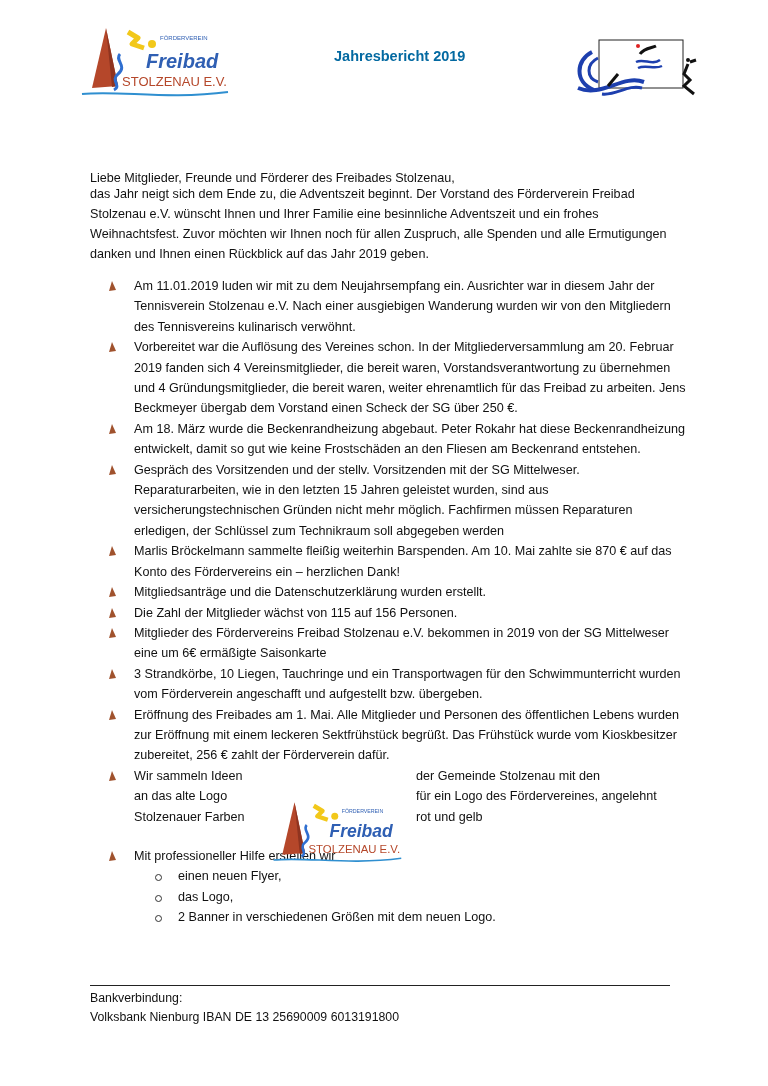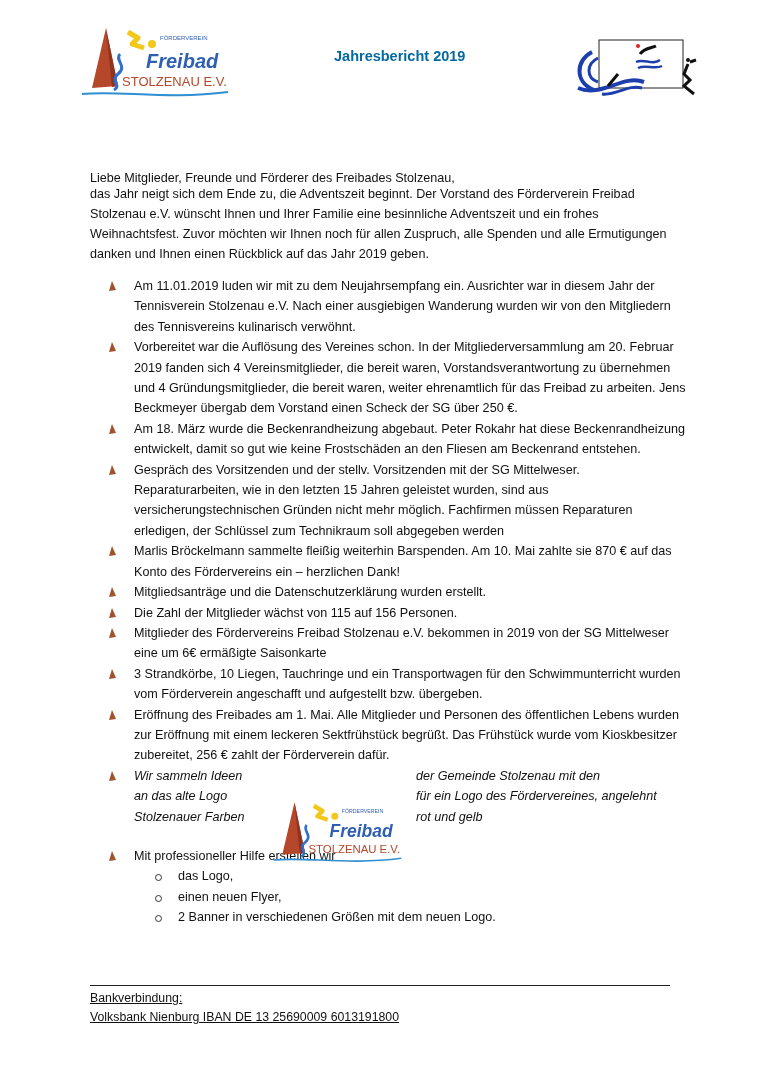--- a/index.html
+++ b/index.html
@@ -20,36 +20,36 @@
     .para { position: absolute; left: 90px; width: 600px; line-height: 20px; }
     .greeting { top: 150px; margin-top: 18px; }
     .intro { top: 184px; width: 590px; }
 
     .bullets { position: absolute; left: 107px; top: 276px; width: 580px; }
     .bullet { position: relative; padding-left: 27px; line-height: 20.4px; }
     .bullet .marker {
       position: absolute; left: 2px; top: 5px; width: 8px; height: 10px;
     }
 
-    .logo-row { position: relative; height: 80px; font-style: italic; }
+    .logo-row { position: relative; height: 80px; }
     .logo-row .col { position: absolute; line-height: 20.4px; }
     .logo-row .left { left: 27px; top: 0; }
     .logo-row .right { left: 309px; top: 0; }
 
     .sub { position: relative; padding-left: 71px; line-height: 20.4px; }
     .sub .circle {
       position: absolute; left: 48px; top: 8px; width: 5px; height: 5px;
       border: 1px solid #333; border-radius: 50%;
     }
 
     .footer-line {
       position: absolute; left: 90px; top: 985px; width: 580px; height: 0;
       border-top: 1.6px solid #222;
     }
-    .footer { position: absolute; left: 90px; top: 989px; line-height: 19px; font-size: 12.3px; text-decoration: underline; }
+    .footer { position: absolute; left: 90px; top: 989px; line-height: 19px; font-size: 12.3px; }
   </style>
 </head>
 <body>
 
 <div class="logo logo-main">
   <svg width="160" height="72" viewBox="0 0 160 72">
     <polygon points="28,2 14,62 40,60" fill="#b5472a"></polygon>
     <polygon points="28,2 34,61 40,60" fill="#8f3420"></polygon>
     <path d="M50,6 L60,12 L54,18 L66,22" stroke="#f2c81a" stroke-width="5" fill="none" stroke-linejoin="round"></path>
     <circle cx="74" cy="18" r="4" fill="#f2c81a"></circle>
@@ -162,25 +162,25 @@
   </div>
 
   <div class="bullet">
     <svg class="marker" viewBox="0 0 8 10">
         <polygon points="3,0 0,10 7,9" fill="#a0522d"></polygon>
       </svg>
     <span>Mit professioneller Hilfe erstellen wir</span>
   </div>
   <div class="sub">
     <span class="circle"></span>
-    <span>das Logo,</span>
+    <span>einen neuen Flyer,</span>
   </div>
   <div class="sub">
     <span class="circle"></span>
-    <span>einen neuen Flyer,</span>
+    <span>das Logo,</span>
   </div>
   <div class="sub">
     <span class="circle"></span>
     <span>2 Banner in verschiedenen Größen mit dem neuen Logo.</span>
   </div>
 </div>
 
 <div class="logo logo-inline">
   <svg width="140" height="64" viewBox="0 0 160 72">
     <polygon points="28,2 14,62 40,60" fill="#b5472a"></polygon>

